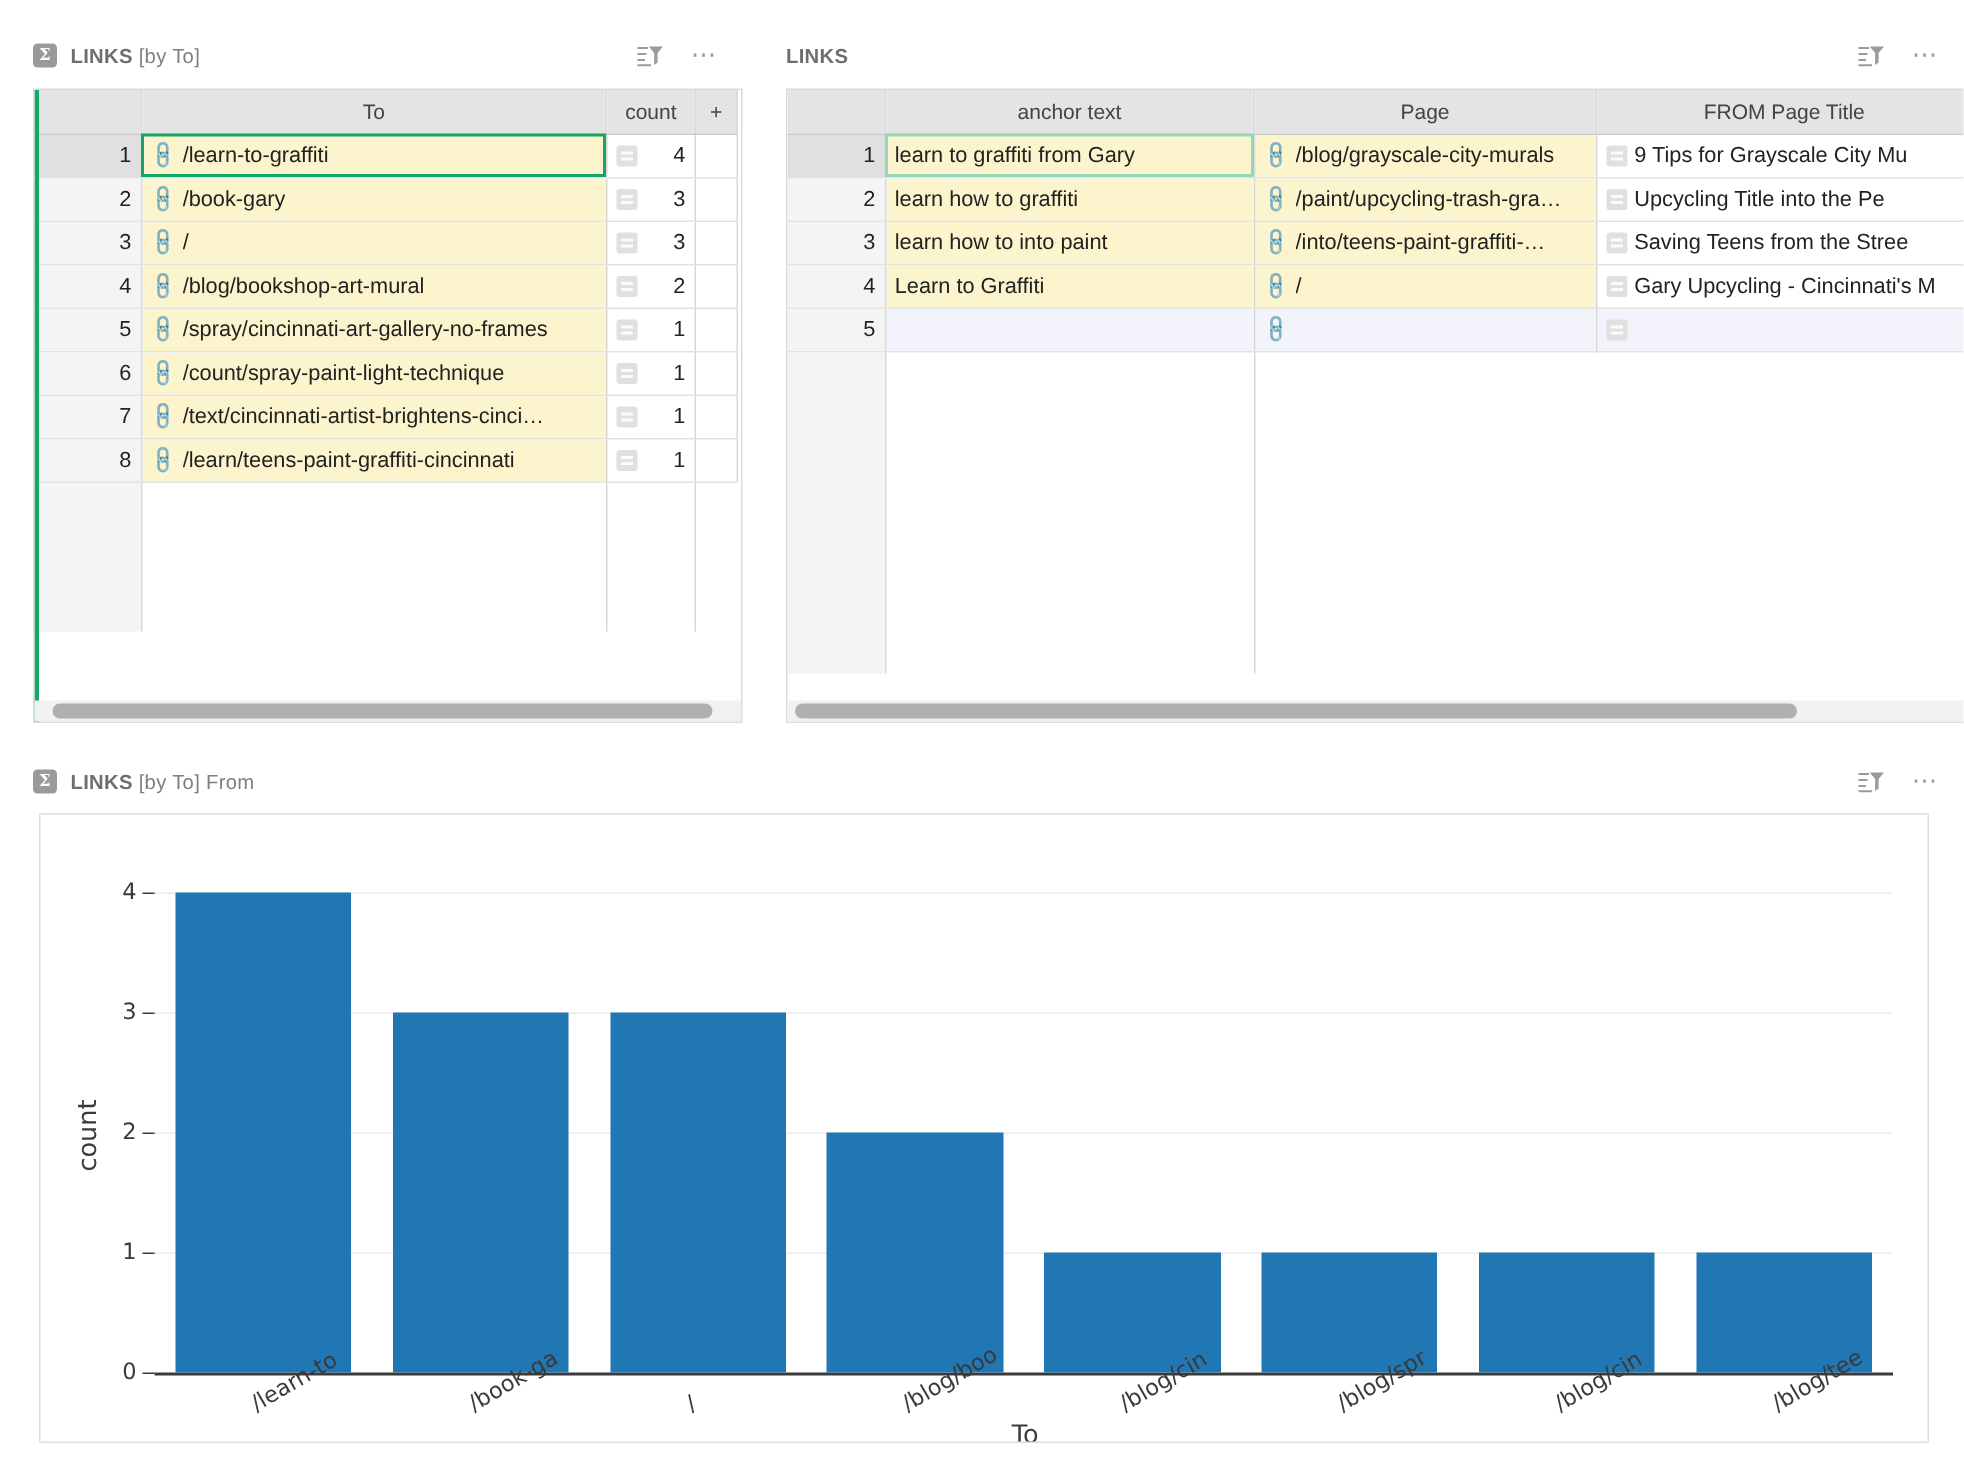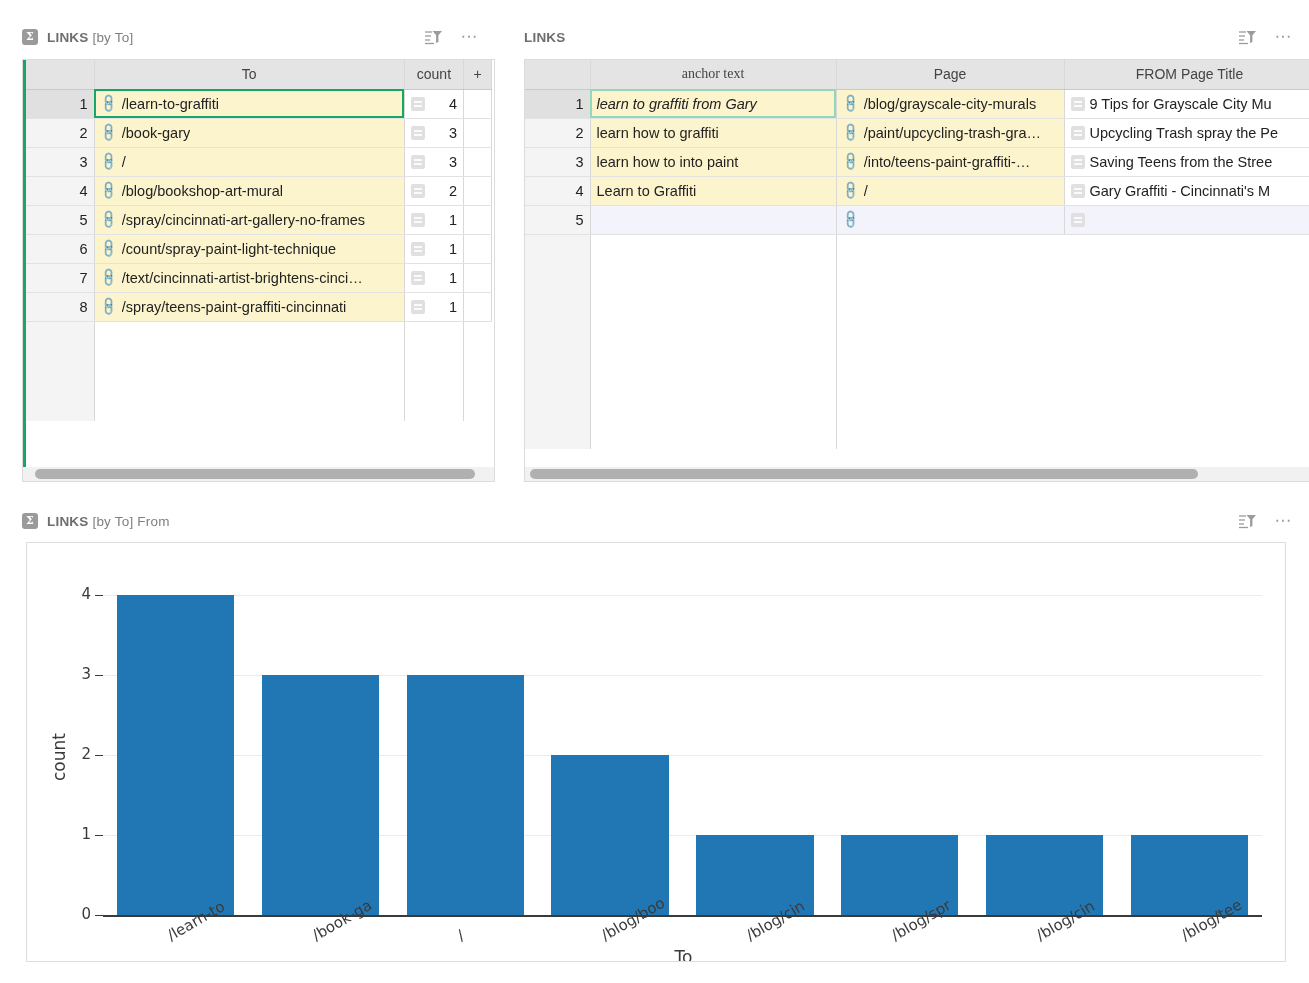--- a/index.html
+++ b/index.html
@@ -58,21 +58,21 @@
     text-align: right; padding-right: 10px;
     font-size: 13.5px;
   }
   td.rownum.sel { background: #e0e0e0; }
   th.plus { background:#e4e4e4; color:#555; width: 28px; text-align:center; }
   td.cell-yellow { background: #fcf4cd; }
   td.cell-blank { background: #f3f4fb; }
   td.cell-white { background: #ffffff; }
   td.num { text-align: right; padding-right: 12px; background:#fff; }
   td.sel-cell { outline: 2px solid #16a765; outline-offset: -2px; }
-  td.sel-cell-soft { outline: 2px solid #93d8b8; outline-offset: -2px; font-style: italic; }
+  td.sel-cell-soft { outline: 2px solid #93d8b8; outline-offset: -2px; }
 
   .link-ico { color:#aaa; margin-right: 5px; font-size: 13px; display:inline-block; transform: rotate(-45deg);}
   .ref-ico {
     display:inline-block; width: 14px; height: 14px; border-radius: 2px;
     background: #e0e0e0; position: relative; vertical-align: -3px; margin-right: 5px;
   }
   .ref-ico:before, .ref-ico:after {
     content:""; position:absolute; left:3px; right:3px; height:2px; background:#fbfbfb;
   }
   .ref-ico:before { top: 4px; } .ref-ico:after { top: 8px; }
@@ -256,21 +256,21 @@
                 <span>1</span>
               </span>
             </td>
           <td class="cell-white"></td>
         </tr>
         <tr>
           <td class="rownum">8</td>
           <td class="cell-yellow">
               <span class="cellflex">
                 <span class="link-ico">🔗</span>
-                <span class="txt">/spray/teens-paint-graffiti-cincinnati</span>
+                <span class="txt">/learn/teens-paint-graffiti-cincinnati</span>
               </span>
             </td>
           <td class="num">
               <span class="cellflex" style="justify-content:space-between;">
                 <span class="ref-ico"></span>
                 <span>1</span>
               </span>
             </td>
           <td class="cell-white"></td>
         </tr>
@@ -306,21 +306,21 @@
         <span class="dots">⋯</span>
       </span>
     </div>
   </div>
 
   <div class="grid-wrap" style="left:524px;top:59px;width:786px;height:423px;border-right:none;">
     <table class="grid" style="width:790px;">
       <thead>
         <tr>
           <th class="corner" style="width:65px;"></th>
-          <th style="width:246px;font-family:Liberation Serif, serif;">anchor text</th>
+          <th style="width:246px;">anchor text</th>
           <th style="width:228px;">Page</th>
           <th style="width:251px;">FROM Page Title</th>
         </tr>
       </thead>
       <tbody>
         <tr>
           <td class="rownum sel">1</td>
           <td class="cell-yellow sel-cell-soft">learn to graffiti from Gary</td>
           <td class="cell-yellow">
               <span class="cellflex">
@@ -340,21 +340,21 @@
           <td class="cell-yellow">learn how to graffiti</td>
           <td class="cell-yellow">
               <span class="cellflex">
                 <span class="link-ico">🔗</span>
                 <span class="txt">/paint/upcycling-trash-gra…</span>
               </span>
             </td>
           <td class="cell-white">
               <span class="cellflex">
                 <span class="ref-ico"></span>
-                <span class="txt">Upcycling Trash spray the Pe</span>
+                <span class="txt">Upcycling Title into the Pe</span>
               </span>
             </td>
         </tr>
         <tr>
           <td class="rownum">3</td>
           <td class="cell-yellow">learn how to into paint</td>
           <td class="cell-yellow">
               <span class="cellflex">
                 <span class="link-ico">🔗</span>
                 <span class="txt">/into/teens-paint-graffiti-…</span>
@@ -372,21 +372,21 @@
           <td class="cell-yellow">Learn to Graffiti</td>
           <td class="cell-yellow">
               <span class="cellflex">
                 <span class="link-ico">🔗</span>
                 <span class="txt">/</span>
               </span>
             </td>
           <td class="cell-white">
               <span class="cellflex">
                 <span class="ref-ico"></span>
-                <span class="txt">Gary Graffiti - Cincinnati's M</span>
+                <span class="txt">Gary Upcycling - Cincinnati's M</span>
               </span>
             </td>
         </tr>
         <tr>
           <td class="rownum">5</td>
           <td class="cell-blank"></td>
           <td class="cell-blank">
               <span class="cellflex">
                 <span class="link-ico">🔗</span>
                 <span class="txt"></span>

